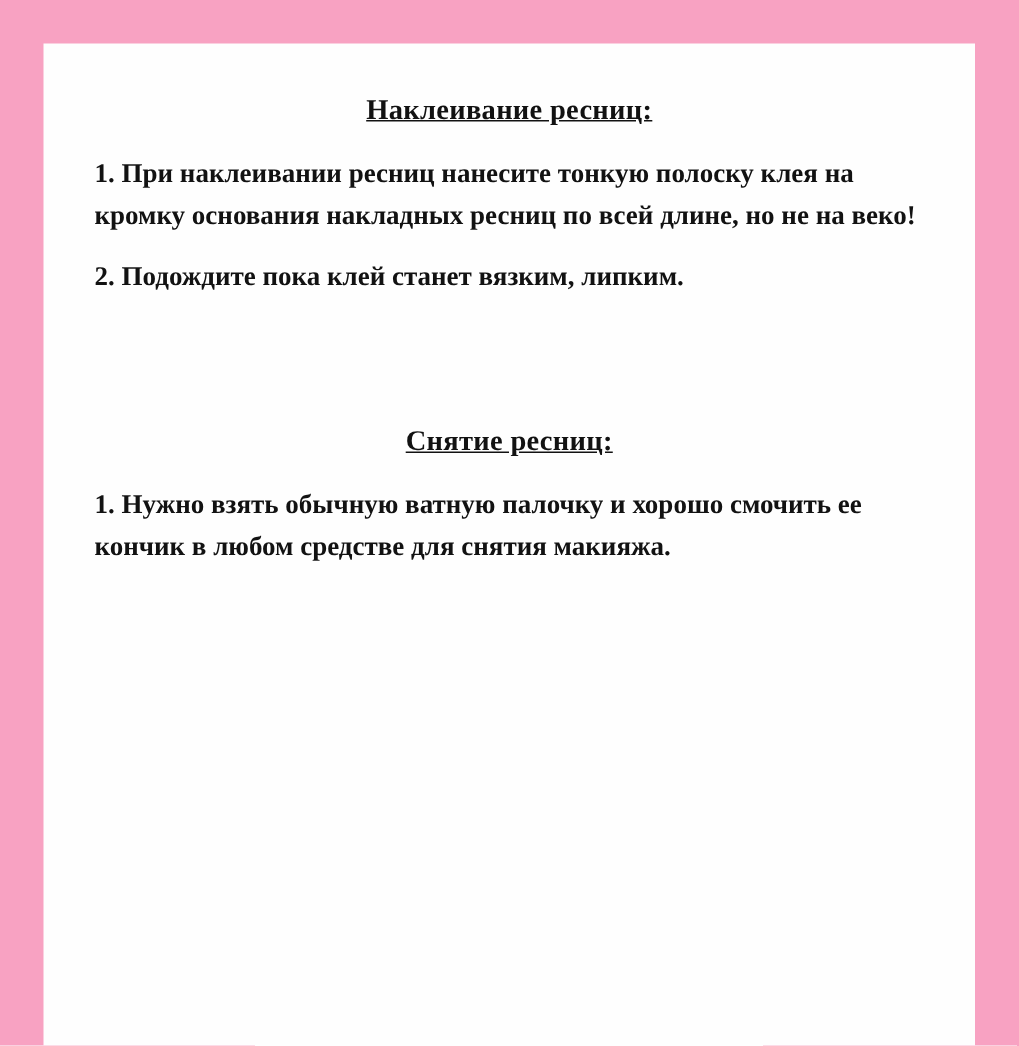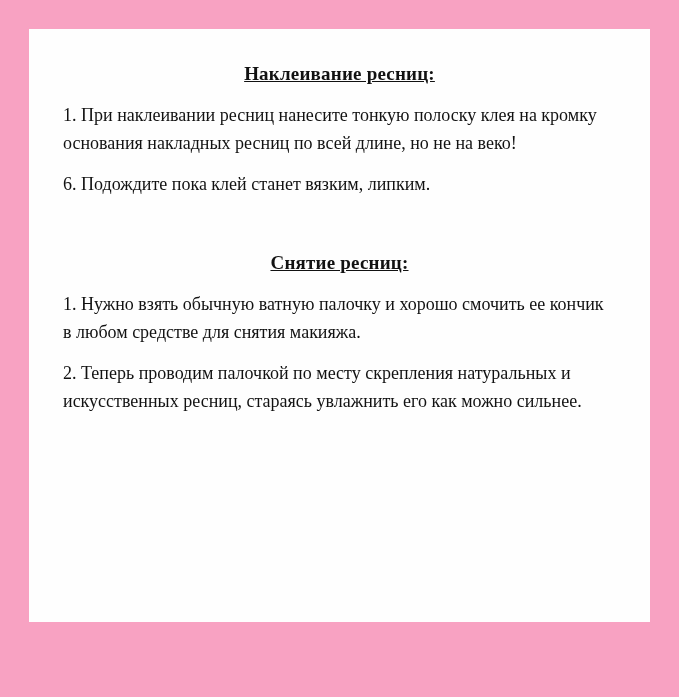--- a/index.html
+++ b/index.html
@@ -12,54 +12,53 @@
     background: #f8a2c2;
     font-family: "Liberation Serif", serif;
     overflow: hidden;
     position: relative;
   }
   .card {
     position: absolute;
     top: 29px;
     left: 29px;
     width: 621px;
-    height: 593px;
+    height: 668px;
     background: #fefefe;
     box-sizing: border-box;
     padding: 34px 34px 0 34px;
     color: #121212;
   }
   .section-title {
     margin: 0 0 16px 0;
     text-align: center;
     font-size: 19px;
     font-weight: bold;
     text-decoration: underline;
     letter-spacing: 0.2px;
   }
   .para {
     margin: 0 0 13px 0;
     font-size: 18px;
-    font-weight: normal;
+    font-weight: bold;
     line-height: 28px;
   }
   .section-removal {
-    margin-top: 54px;
+    margin-top: 86px;
   }
 </style>
 </head>
 <body>
 
 <div class="card">
 
   <div class="section">
     <h2 class="section-title">Наклеивание ресниц:</h2>
     <p class="para">1. При наклеивании ресниц нанесите тонкую полоску клея на кромку основания накладных ресниц по всей длине, но не на веко!</p>
-    <p class="para">6. Подождите пока клей станет вязким, липким.</p>
+    <p class="para">2. Подождите пока клей станет вязким, липким.</p>
   </div>
 
   <div class="section section-removal">
     <h2 class="section-title">Снятие ресниц:</h2>
     <p class="para">1. Нужно взять обычную ватную палочку и хорошо смочить ее кончик в любом средстве для снятия макияжа.</p>
-    <p class="para">2. Теперь проводим палочкой по месту скрепления натуральных и искусственных ресниц, стараясь увлажнить его как можно сильнее.</p>
   </div>
 
 </div>
 
 </body></html>

